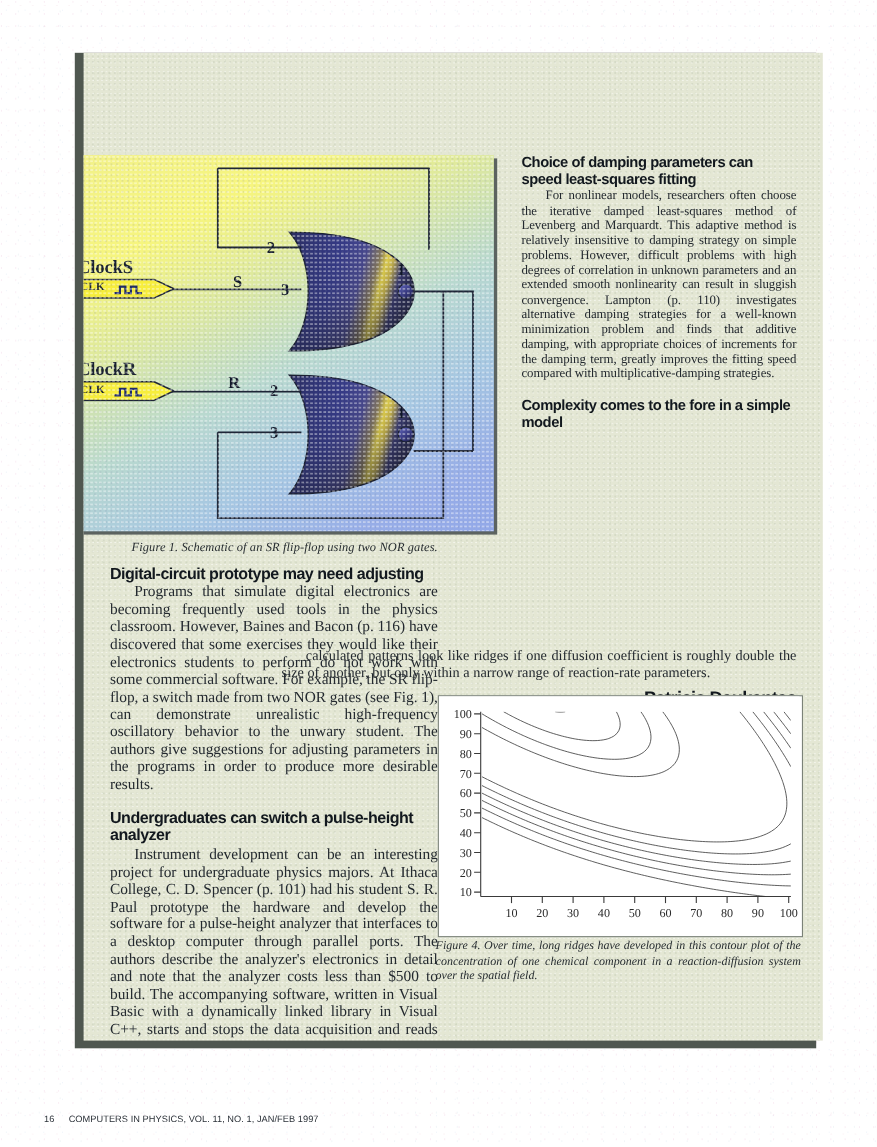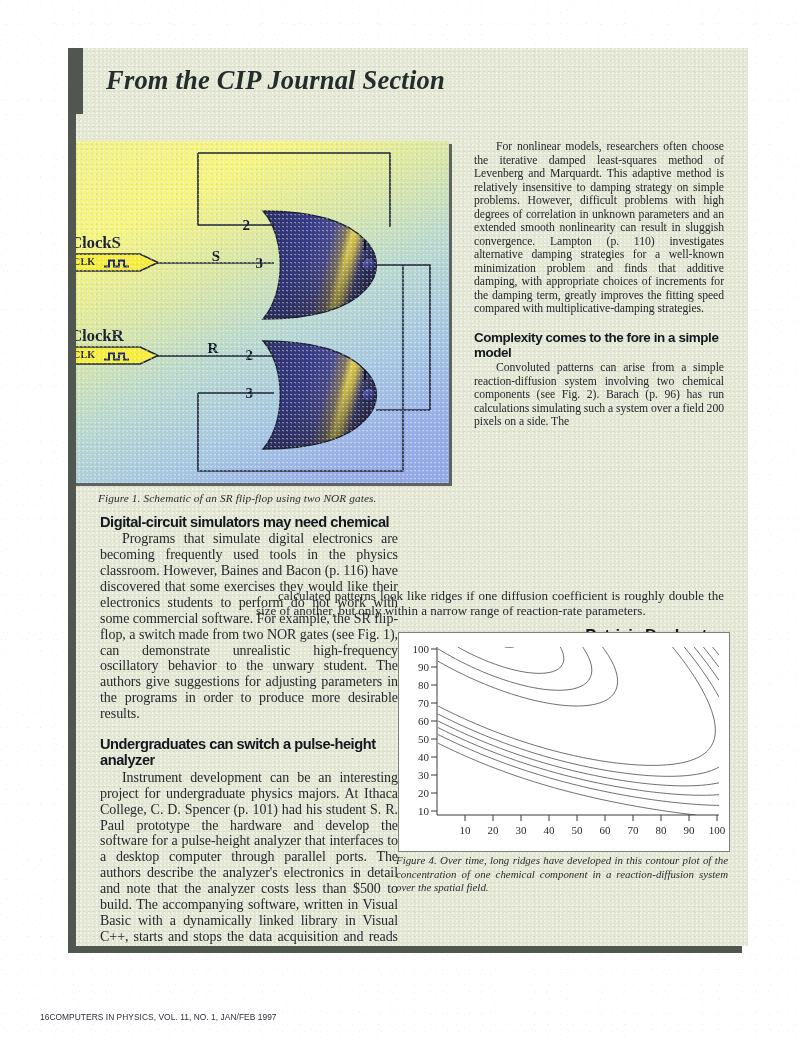--- a/index.html
+++ b/index.html
@@ -146,20 +146,21 @@
 
   #fig1-caption {
     position: absolute;
     left: 22px; top: 444px;
     width: 300px;
     font-family: "Liberation Serif", serif;
     font-style: italic;
     font-size: 11.3px;
     color: #262c30;
     letter-spacing: .1px;
+    text-align: right;
   }
 
   
   .col {
     position: absolute;
     font-family: "Liberation Serif", serif;
     color: #20262c;
   }
   #col-left  { left: 24px;  top: 466px; width: 298px; }
   #col-right { left: 398px; top: 92px;  width: 250px; }
@@ -238,36 +239,32 @@
   
   #footer {
     position: absolute;
     left: 40px; bottom: 21px;
     font-family: "Liberation Sans", sans-serif;
     font-size: 8.4px;
     color: #2b3138;
     letter-spacing: .05px;
     white-space: nowrap;
   }
-  #footer .pagenum { }
+  #footer .pagenum { margin-right: 13px; }
 </style>
 </head>
 <body>
 
 <div id="page">
   <div id="scan-noise"></div>
 
   <div id="panel-shadow"></div>
 
   <div id="panel">
 
-    <div id="masthead">
-      <div id="masthead-rule"></div>
-      <div id="masthead-title">From the CIP Journal Section</div>
-    </div>
 
     <div id="figure1">
       <div id="fig1-shadow"></div>
       <div id="fig1-canvas">
 
         <svg id="fig1-svg" width="391" height="342" viewBox="0 0 391 342">
           <defs>
             <linearGradient id="gateGrad" x1="0" y1="0" x2="1" y2="0.25">
               <stop offset="0%" stop-color="#2b2d5e"></stop>
               <stop offset="16%" stop-color="#2e3270"></stop>
@@ -369,32 +366,32 @@
             <span class="clock-tag-label">CLK</span>
           </div>
         </div>
 
       </div>
     </div>
 
     <div id="fig1-caption">Figure 1. Schematic of an SR flip-flop using two NOR gates.</div>
 
     <div class="col" id="col-left">
-      <h2 class="headline">Digital-circuit simulators may need chemical</h2>
+      <h2 class="headline">Digital-circuit prototype may need adjusting</h2>
       <p class="para">Programs that simulate digital electronics are becoming frequently used tools in the physics classroom. However, Baines and Bacon (p. 116) have discovered that some exercises they would like their electronics students to perform do not work with some commercial software. For example, the SR flip-flop, a switch made from two NOR gates (see Fig. 1), can demonstrate unrealistic high-frequency oscillatory behavior to the unwary student. The authors give suggestions for adjusting parameters in the programs in order to produce more desirable results.</p>
 
       <h2 class="headline">Undergraduates can switch a pulse-height analyzer</h2>
       <p class="para">Instrument development can be an interesting project for undergraduate physics majors. At Ithaca College, C. D. Spencer (p. 101) had his student S. R. Paul prototype the hardware and develop the software for a pulse-height analyzer that interfaces to a desktop computer through parallel ports. The authors describe the analyzer's electronics in detail and note that the analyzer costs less than $500 to build. The accompanying software, written in Visual Basic with a dynamically linked library in Visual C++, starts and stops the data acquisition and reads and assembles channel values for the analyzer.</p>
     </div>
 
     <div class="col" id="col-right">
+      <h2 class="headline">Choice of damping parameters can speed least-squares fitting</h2>
       <p class="para">For nonlinear models, researchers often choose the iterative damped least-squares method of Levenberg and Marquardt. This adaptive method is relatively insensitive to damping strategy on simple problems. However, difficult problems with high degrees of correlation in unknown parameters and an extended smooth nonlinearity can result in sluggish convergence. Lampton (p. 110) investigates alternative damping strategies for a well-known minimization problem and finds that additive damping, with appropriate choices of increments for the damping term, greatly improves the fitting speed compared with multiplicative-damping strategies.</p>
 
       <h2 class="headline">Complexity comes to the fore in a simple model</h2>
-      <p class="para">Convoluted patterns can arise from a simple reaction-diffusion system involving two chemical components (see Fig. 2). Barach (p. 96) has run calculations simulating such a system over a field 200 pixels on a side. The</p>
     </div>
 
     <div id="fullwidth-run">calculated patterns look like ridges if one diffusion coefficient is roughly double the size of another, but only within a narrow range of reaction-rate parameters.</div>
 
     <div id="byline">Patricia Daukantas</div>
 
     <div id="figure2">
       <svg id="fig2-svg" width="328" height="216" viewBox="0 0 328 216">
         <rect x="0" y="0" width="328" height="216" fill="#ffffff"></rect>
 

